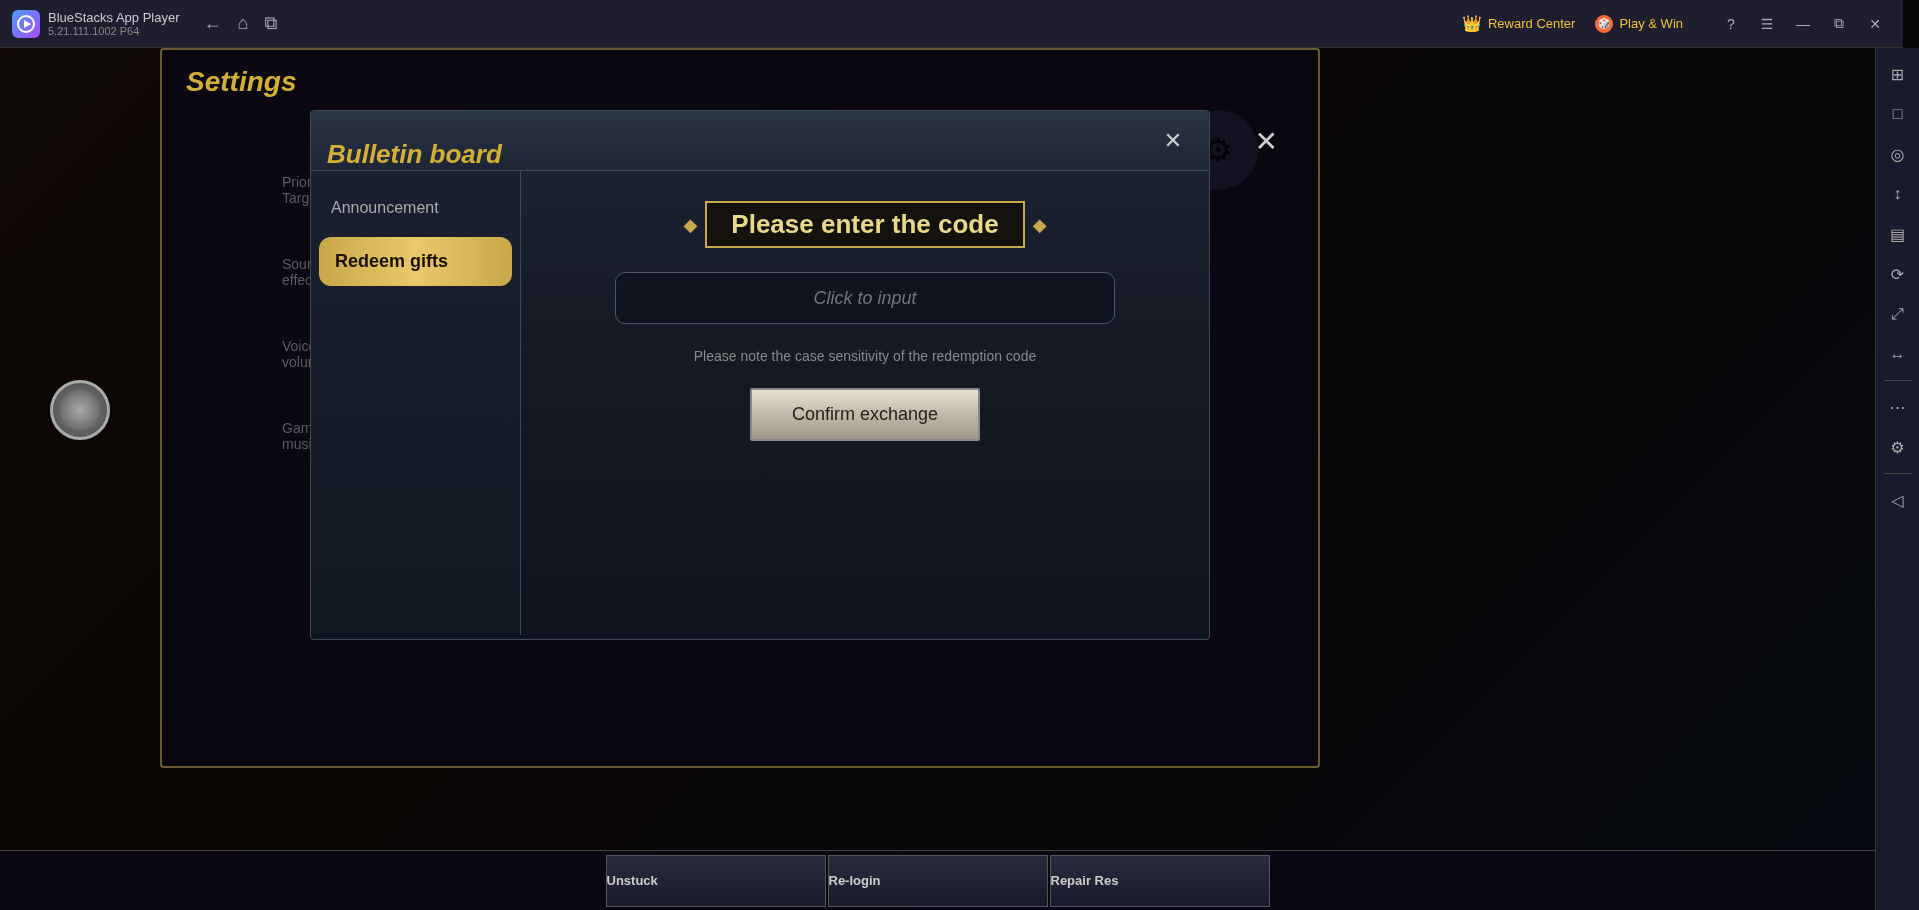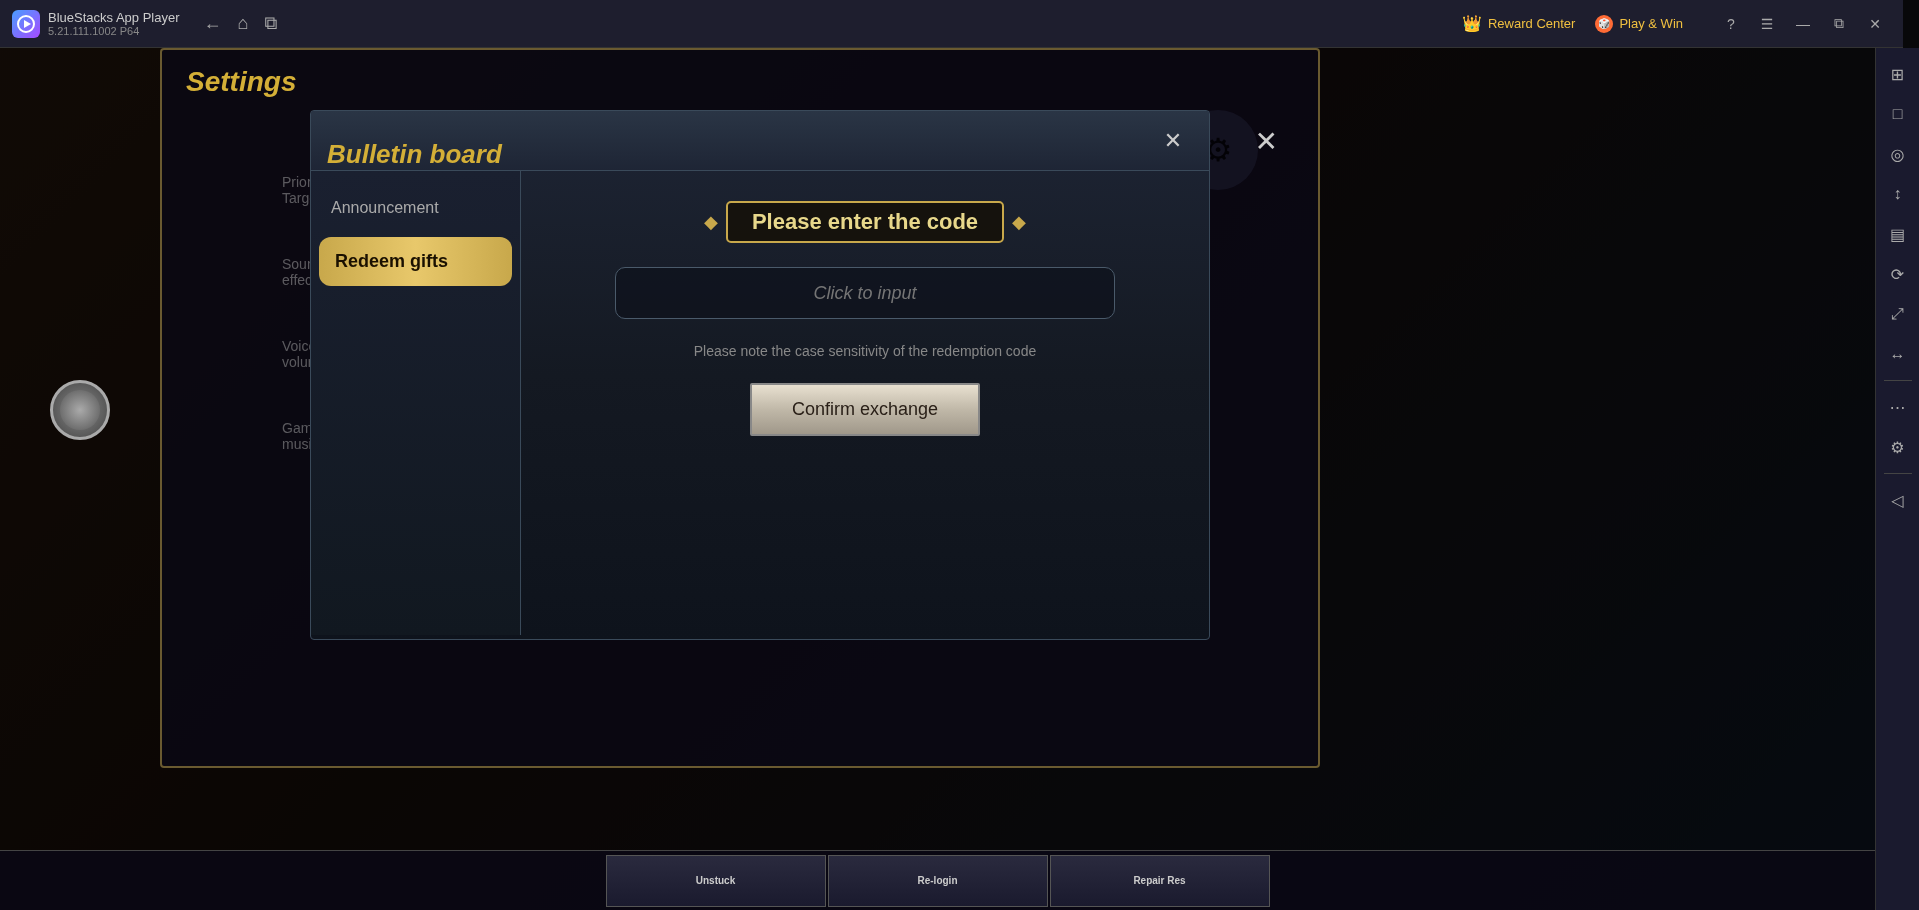--- a/index.html
+++ b/index.html
@@ -197,25 +197,24 @@
       gap: 2px;
       z-index: 20;
     }
     .bottom-btn {
       flex: 1;
       max-width: 220px;
       height: 52px;
       background: linear-gradient(180deg, #2a2a3e 0%, #1a1a2e 100%);
       border: 1px solid #555;
       color: #ccc;
-      font-size: 10px;
-      cursor: pointer;
-      display: flex;
-      align-items: center;
-      justify-content: center;
+      font-size: 13px;
+      cursor: pointer;
+      display: flex;
+      align-items: center;
       font-weight: bold;
     }
 
     
     .bulletin-modal {
       position: absolute;
       top: 110px;
       left: 310px;
       width: 900px;
       height: 530px;
@@ -304,26 +303,26 @@
       display: flex;
       align-items: center;
       gap: 8px;
     }
     .code-title-deco {
       color: #c8a84b;
       font-size: 18px;
     }
     .code-title {
       color: #e8d88b;
-      font-size: 22px;
+      font-size: 26px;
       font-weight: bold;
       border: 2px solid #c8a84b;
       padding: 6px 24px;
       background: rgba(20, 15, 5, 0.8);
-      border-radius: 5px;
+      border-radius: 0;
     }
 
     
     .code-input-area {
       width: 100%;
       max-width: 500px;
       background: rgba(15, 20, 30, 0.9);
       border: 1px solid #4a5a6a;
       border-radius: 10px;
       height: 52px;

